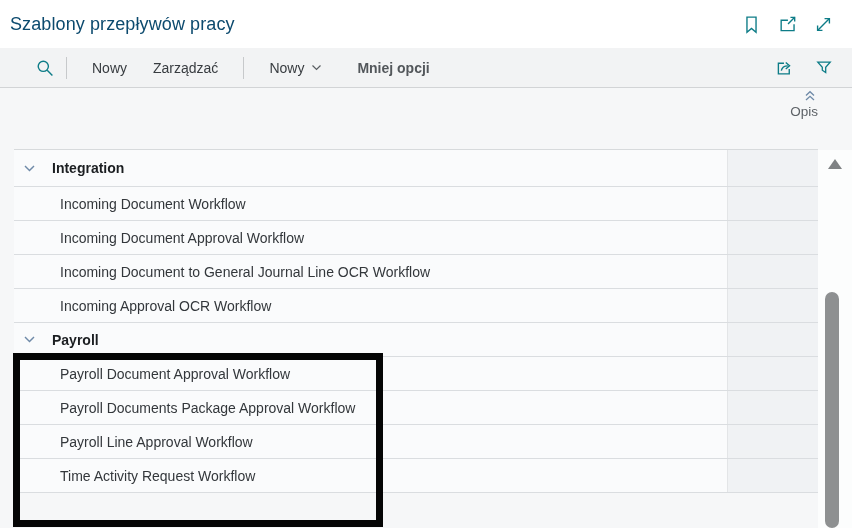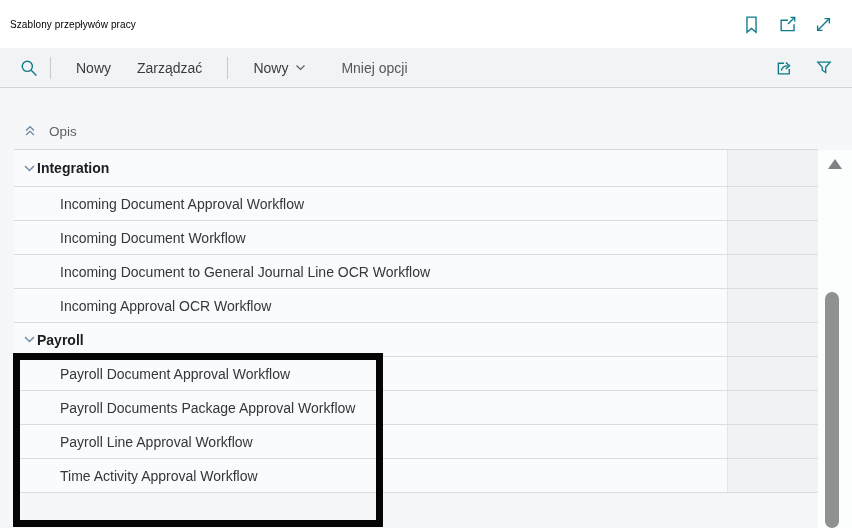--- a/index.html
+++ b/index.html
@@ -14,58 +14,58 @@
 
   
   .titlebar {
     height: 48px;
     background: #ffffff;
     display: flex;
     align-items: center;
     padding: 0 19px 0 10px;
   }
   .page-title {
-    font-size: 10px;
-    color: #000000;
+    font-size: 18px;
+    color: #0c4a6e;
     letter-spacing: .1px;
   }
   .titlebar-icons {
     margin-left: auto;
     display: flex;
     align-items: center;
     gap: 17px;
   }
   .icon-btn { display: inline-flex; align-items: center; justify-content: center; cursor: pointer; }
   .icon-btn svg { display: block; }
 
   
   .toolbar {
     height: 40px;
     background: #f2f3f4;
     border-bottom: 1px solid #d2d4d6;
     display: flex;
     align-items: center;
-    padding: 0 19px 0 20px;
+    padding: 0 19px 0 36px;
   }
   .tb-sep {
     width: 1px; height: 22px;
     background: #c7c9cb;
     margin: 0 12px;
   }
   .tb-btn {
     font-size: 14px;
     color: #383c40;
     padding: 0 13px;
     cursor: pointer;
     display: inline-flex;
     align-items: center;
     gap: 7px;
     white-space: nowrap;
   }
-  .tb-btn.fewer { color: #53575b; margin-left: 9px; }
+  .tb-btn.fewer { color: #53575b; margin-left: 9px; font-weight: bold; }
   .toolbar-right {
     margin-left: auto;
     display: flex;
     align-items: center;
     gap: 21px;
   }
 
   
   .content {
     position: relative;
@@ -73,21 +73,22 @@
     background: #f6f7f8;
   }
   .list-area { margin-right: 34px; }
 
   .header-row {
     margin-left: 14px;
     height: 62px;
     border-bottom: 1px solid #d7dadc;
     display: flex;
     align-items: flex-end;
-    padding: 0 0 10px 8px;
+    padding: 0 0 0 8px;
+    flex-direction: column;
   }
   .header-row .col-label {
     font-size: 13.5px;
     color: #5d6267;
     margin-left: 11px;
     cursor: pointer;
   }
 
   .row {
     margin-left: 14px;
@@ -103,20 +104,21 @@
     display: flex;
     align-items: center;
   }
   .cell-fill {
     flex: 1;
     background: #f0f2f4;
     border-left: 1px solid #e3e5e7;
   }
   .chev { margin-left: 8px; display: inline-flex; }
   .group-label {
+    margin-left: 15px;
     font-size: 14px;
     font-weight: 700;
     color: #1b1e21;
   }
   .item-label {
     margin-left: 46px;
     font-size: 14px;
     color: #33373b;
   }
 
@@ -236,27 +238,27 @@
             <path d="M3 5 L7.5 9.6 L12 5"></path>
           </svg>
         </span>
         <span class="group-label">Integration</span>
       </div>
       <div class="cell-fill"></div>
     </div>
 
     <div class="row">
       <div class="cell-main">
+          <span class="item-label">Incoming Document Workflow</span>
+        </div>
+      <div class="cell-fill"></div>
+    </div>
+    <div class="row">
+      <div class="cell-main">
           <span class="item-label">Incoming Document Approval Workflow</span>
-        </div>
-      <div class="cell-fill"></div>
-    </div>
-    <div class="row">
-      <div class="cell-main">
-          <span class="item-label">Incoming Document Workflow</span>
         </div>
       <div class="cell-fill"></div>
     </div>
     <div class="row">
       <div class="cell-main">
           <span class="item-label">Incoming Document to General Journal Line OCR Workflow</span>
         </div>
       <div class="cell-fill"></div>
     </div>
     <div class="row">
@@ -291,21 +293,21 @@
       <div class="cell-fill"></div>
     </div>
     <div class="row">
       <div class="cell-main">
           <span class="item-label">Payroll Line Approval Workflow</span>
         </div>
       <div class="cell-fill"></div>
     </div>
     <div class="row">
       <div class="cell-main">
-          <span class="item-label">Time Activity Approval Workflow</span>
+          <span class="item-label">Time Activity Request Workflow</span>
         </div>
       <div class="cell-fill"></div>
     </div>
 
   </div>
 
   <div class="scrollbar">
     <div class="scroll-up"></div>
     <div class="scroll-thumb"></div>
   </div>

